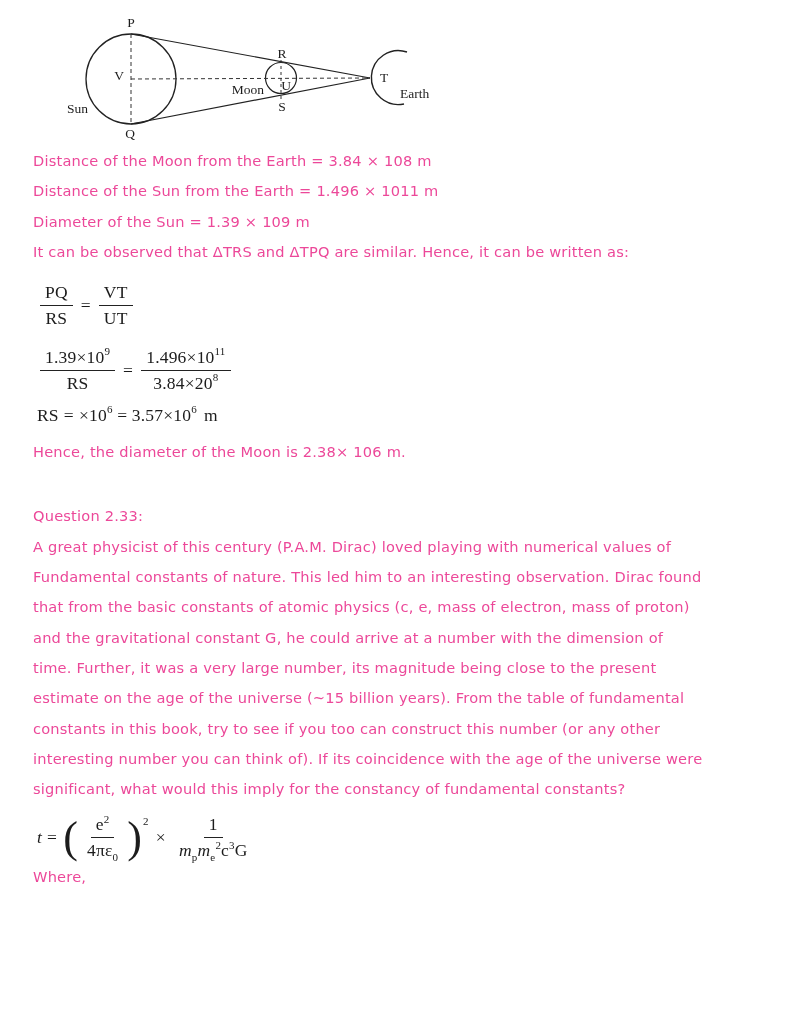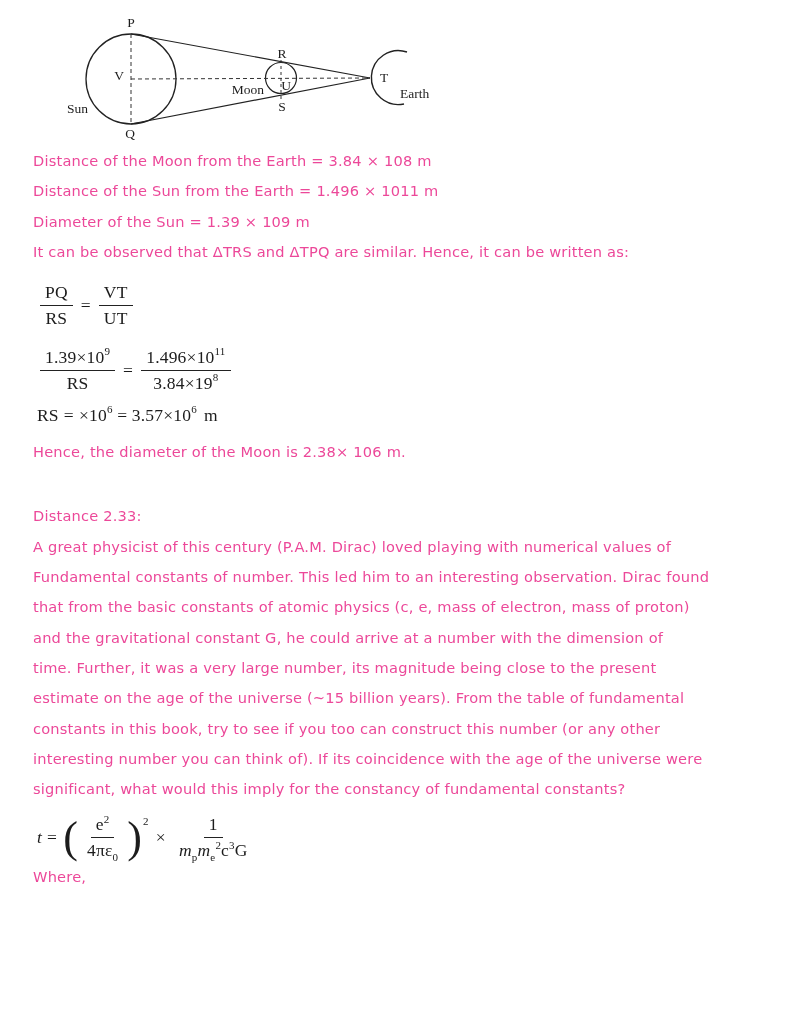--- a/index.html
+++ b/index.html
@@ -103,38 +103,38 @@
   </div>
 
   <div class="formula" id="f2">
     <span class="frac">
       <span class="num"><span class="tok">1.39×10</span><sup>9</sup></span>
       <span class="den">RS</span>
     </span>
     <span class="eq">=</span>
     <span class="frac">
       <span class="num"><span class="tok">1.496×10</span><sup>11</sup></span>
-      <span class="den"><span class="tok">3.84×19</span><sup>8</sup></span>
+      <span class="den"><span class="tok">3.84×20</span><sup>8</sup></span>
     </span>
   </div>
 
   <div class="formula" id="f3">
     <span class="tok">RS</span>
     <span class="eq">=</span>
     <span class="tok"><span>×10</span><sup>6</sup></span>
     <span class="tok"><span> = 3.57×10</span><sup>6</sup></span>
     <span class="unit">m</span>
   </div>
 
   <div class="textline conclusion">Hence, the diameter of the Moon is 2.38× 106 m.</div>
 
   <div>
-    <div class="textline q-title">Distance 2.33:</div>
+    <div class="textline q-title">Question 2.33:</div>
     <div class="textline">A great physicist of this century (P.A.M. Dirac) loved playing with numerical values of</div>
-    <div class="textline">Fundamental constants of number. This led him to an interesting observation. Dirac found</div>
+    <div class="textline">Fundamental constants of nature. This led him to an interesting observation. Dirac found</div>
     <div class="textline">that from the basic constants of atomic physics (c, e, mass of electron, mass of proton)</div>
     <div class="textline">and the gravitational constant G, he could arrive at a number with the dimension of</div>
     <div class="textline">time. Further, it was a very large number, its magnitude being close to the present</div>
     <div class="textline">estimate on the age of the universe (~15 billion years). From the table of fundamental</div>
     <div class="textline">constants in this book, try to see if you too can construct this number (or any other</div>
     <div class="textline">interesting number you can think of). If its coincidence with the age of the universe were</div>
     <div class="textline">significant, what would this imply for the constancy of fundamental constants?</div>
   </div>
 
 

